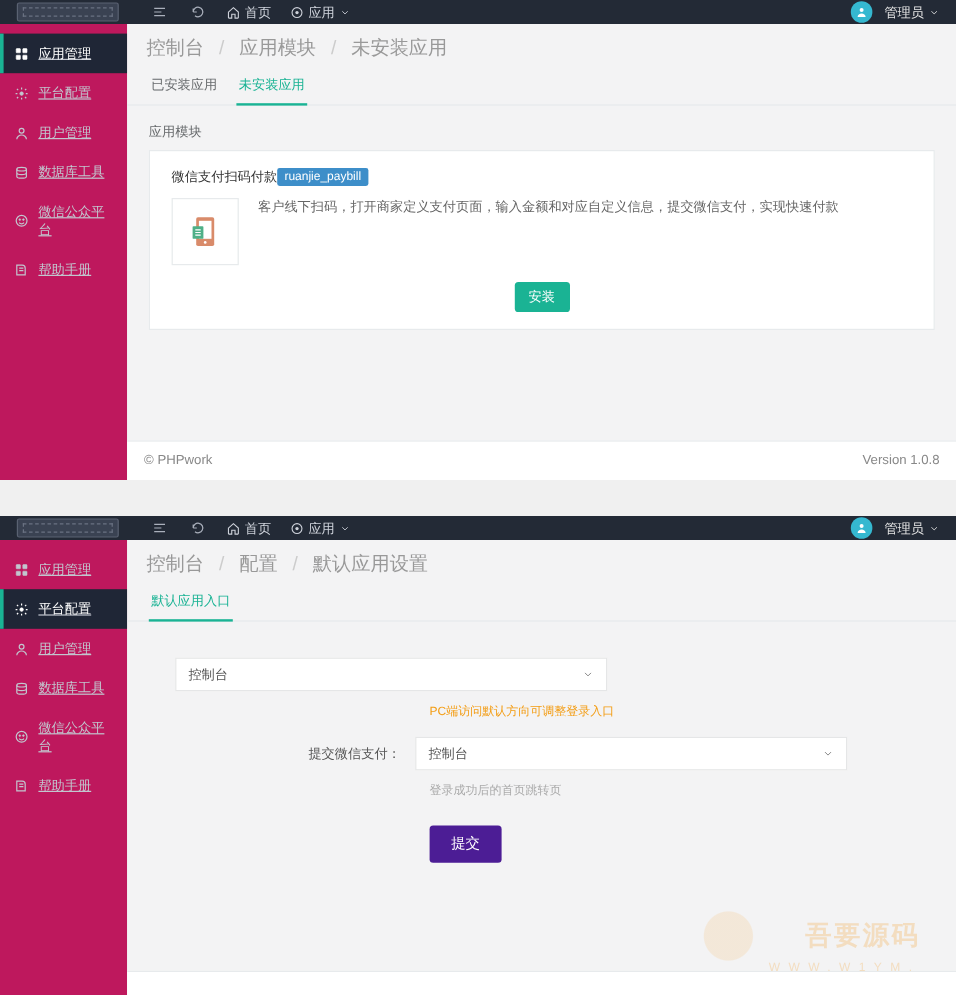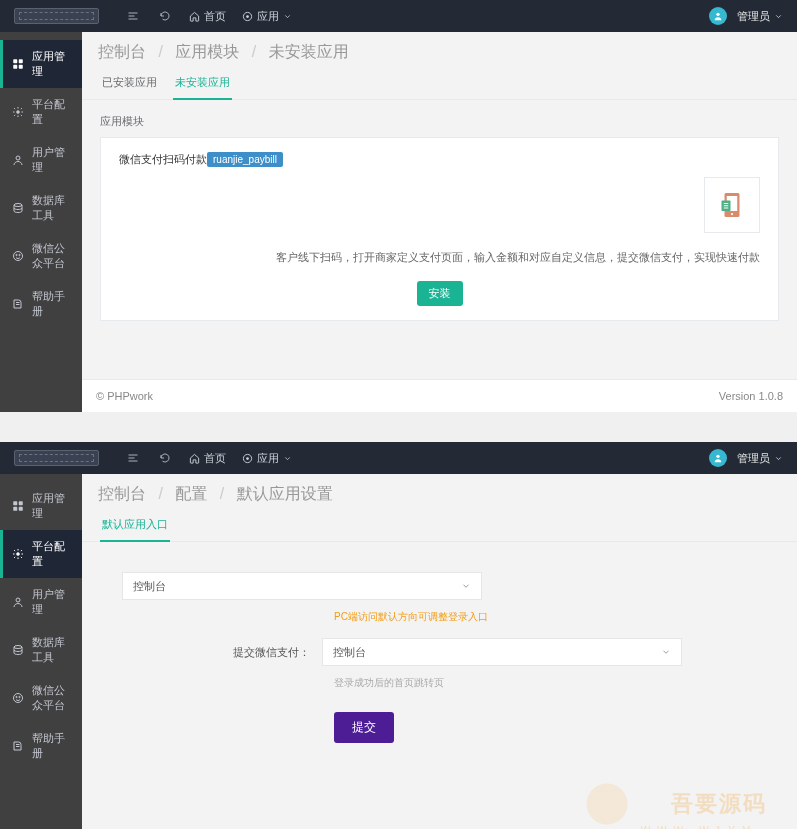--- a/index.html
+++ b/index.html
@@ -1,30 +1,30 @@
 <!DOCTYPE html>
 <html><head>
   <meta charset="utf-8">
   <style>
     * { margin: 0; padding: 0; box-sizing: border-box; }
     body { font-family: -apple-system, "Helvetica Neue", Arial, sans-serif; background: #f0f0f0; padding: 0; }
     .panel { width: 797px; background: #fff; margin-bottom: 30px; }
     .panel-inner { display: flex; min-height: 380px; }
     
-    .topbar { display: flex; align-items: center; height: 32px; background: #232a36; color: #e6e6e6; font-size: 11px; padding: 0 14px; }
+    .topbar { display: flex; align-items: center; height: 20px; background: #232a36; color: #e6e6e6; font-size: 11px; padding: 0 14px; }
     .logo-box { width: 85px; height: 16px; background: #3a4252; border: 1px solid #5a6272; border-radius: 2px; margin-right: 18px; position: relative; overflow: hidden; }
     .logo-box::after { content:""; position:absolute; left:4px; right:4px; top:3px; bottom:3px; border:1px dashed #6a7282;}
     .tb-icon { margin: 0 10px; color: #aab0bc; fill: currentColor; display: inline-flex; align-items: center; cursor:pointer; }
     .tb-item { margin: 0 8px; display: inline-flex; align-items: center; gap: 4px; cursor:pointer; color:#cfd3db;}
     .spacer { flex: 1; }
     .avatar { width: 18px; height: 18px; border-radius: 50%; background: #35b8d0; display:inline-flex; align-items:center; justify-content:center; margin-right:6px;}
     .avatar svg { width:10px; height:10px; fill:#fff;}
     .user-drop { display:inline-flex; align-items:center; gap:4px; cursor:pointer; color:#e6e6e6;}
     
-    .sidebar { width: 82px; background: #404040; color: #c2c6cf; flex-shrink: 0; padding-top: 8px; }
+    .sidebar { width: 106px; background: #be185d; color: #c2c6cf; flex-shrink: 0; padding-top: 8px; text-decoration: underline; }
     .side-item { display: flex; align-items: center; gap: 8px; padding: 9px 12px; font-size: 11px; cursor: pointer; }
     .side-item.active { background: #1f2636; color: #fff; border-left: 3px solid #1ab394; padding-left: 9px;}
     .side-icon { width: 12px; height:12px; display:inline-flex; align-items:center; justify-content:center;}
     .side-icon svg { width:12px; height:12px; fill: currentColor; stroke: currentColor;}
     
     .content { flex: 1; background: #f3f3f4; display:flex; flex-direction:column; }
     .breadcrumb { padding: 10px 14px 6px; font-size: 16px; color: #999; }
     .breadcrumb span { margin: 0 2px; }
     .breadcrumb .sep { color: #ccc; margin: 0 6px;}
     
@@ -32,21 +32,21 @@
     .tab { padding: 6px 2px 8px; color: #676a6c; cursor: pointer; }
     .tab.active { color: #1ab394; border-bottom: 2px solid #1ab394; margin-bottom: -1px;}
     
     .section-label { padding: 14px 18px 8px; font-size: 11px; color: #676a6c; }
     
     .card { background:#fff; margin: 0 18px 14px; border:1px solid #e7eaec; padding: 14px 18px; }
     .card-row1 { display:flex; justify-content:flex-start; align-items:center; margin-bottom:10px;}
     .card-title { font-size: 11px; color:#333; }
     .badge { background:#1ab394; color:#fff; font-size:10px; padding:2px 6px; border-radius:2px;}
     .badge.blue { background:#3d8ec9;}
-    .card-body { display:flex; gap: 16px; align-items:flex-end;flex-direction:column; }
+    .card-body { display:flex; gap: 16px; align-items:flex-start; }
     .thumb { width: 56px; height: 56px; border:1px solid #e7eaec; display:flex; align-items:center; justify-content:center;}
     .thumb svg { width:30px; height:30px;}
     .desc { font-size: 11px; color:#666; line-height: 1.6; flex:1;}
     .card-footer { text-align:center; margin-top:14px;}
     .btn-install { background:#1ab394; color:#fff; border:none; font-size:11px; padding:5px 12px; border-radius:3px; cursor:pointer;}
     
     
     .form-area { padding: 30px 40px; }
     .form-row { display:flex; align-items:center; margin-bottom: 6px; }
     .form-label { width: 200px; text-align:right; font-size:11px; color:#555; padding-right: 12px;}

